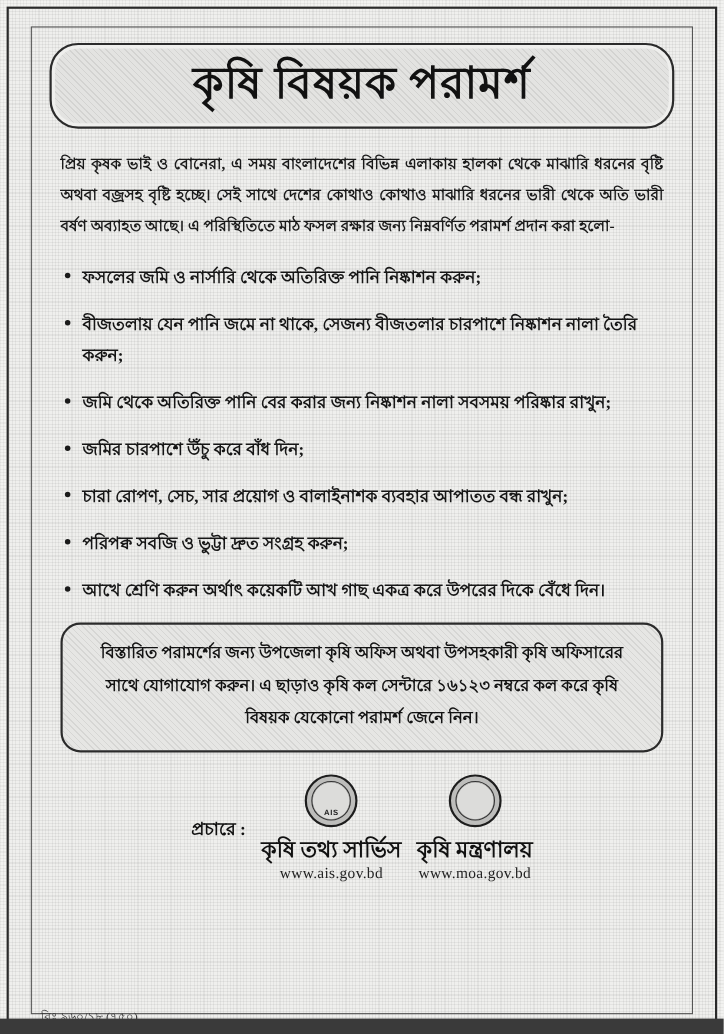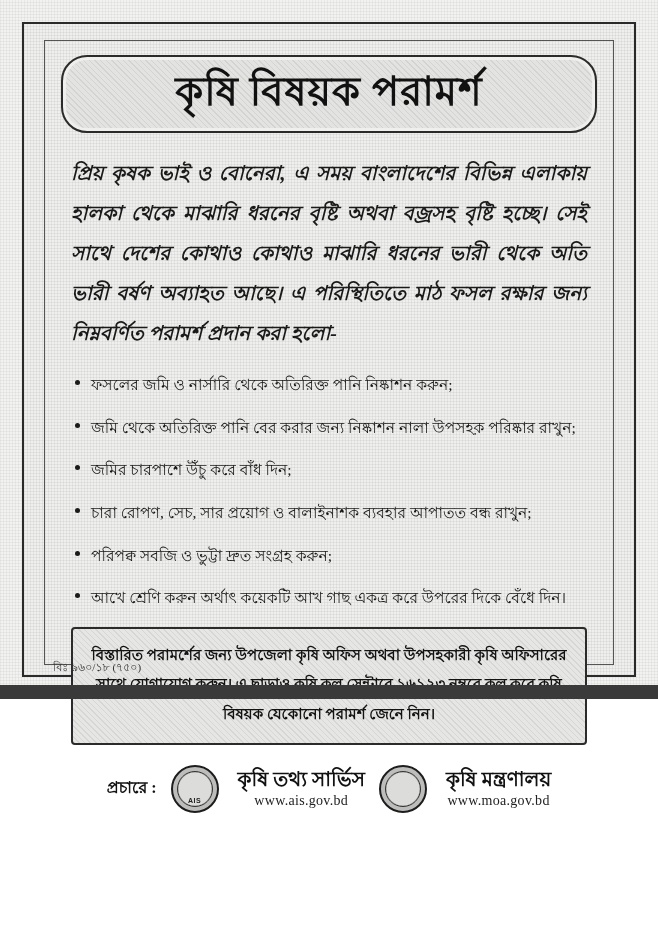--- a/index.html
+++ b/index.html
@@ -10,27 +10,27 @@
   body {
     width: 658px;
     height: 940px;
     font-family: "Liberation Sans", sans-serif;
     overflow: hidden;
   }
 
   .poster {
     position: relative;
     width: 658px;
-    height: 699px;
+    height: 940px;
     box-sizing: border-box;
     background:
       repeating-linear-gradient(0deg, rgba(0,0,0,0.045) 0px, rgba(0,0,0,0.045) 1px, rgba(255,255,255,0) 1px, rgba(255,255,255,0) 3px),
       repeating-linear-gradient(90deg, rgba(0,0,0,0.045) 0px, rgba(0,0,0,0.045) 1px, rgba(255,255,255,0) 1px, rgba(255,255,255,0) 3px),
       #f2f2f0;
-    padding: 22px;
+    padding: 6px;
   }
 
   .outer-frame {
     position: relative;
     width: 100%;
     height: 100%;
     box-sizing: border-box;
     border: 2px solid #2a2a2a;
     background:
       repeating-linear-gradient(0deg, rgba(0,0,0,0.05) 0px, rgba(0,0,0,0.05) 1px, rgba(255,255,255,0) 1px, rgba(255,255,255,0) 3px),
@@ -65,60 +65,59 @@
     font-weight: bold;
     letter-spacing: 1px;
     color: #111;
     line-height: 1.25;
   }
 
   
   .intro {
     margin: 20px 26px 0 26px;
     font-family: "Liberation Serif", serif;
-    font-size: 20px;
+    font-size: 14px;
     line-height: 2.0;
     color: #1a1a1a;
     text-align: justify;
     font-weight: bold;
-    font-style: italic;
   }
 
   
   .advice-list {
     margin: 18px 30px 0 30px;
     padding: 0;
     list-style: none;
   }
   .advice-item {
     position: relative;
     padding-left: 16px;
     margin-bottom: 14px;
     font-family: "Liberation Serif", serif;
     font-size: 15.5px;
     line-height: 1.85;
     color: #161616;
-    font-weight: normal;
+    font-weight: bold;
     text-align: left;
   }
   .advice-item .bullet {
     position: absolute;
     left: 0;
     top: 9px;
     width: 5px;
     height: 5px;
     border-radius: 50%;
     background: #1a1a1a;
   }
 
   
   .contact-box {
     margin: 14px 26px 0 26px;
     border: 2px solid #2b2b2b;
-    border-radius: 4px;
+    border-radius: 18px;
     background:
       repeating-linear-gradient(45deg, rgba(0,0,0,0.07) 0px, rgba(0,0,0,0.07) 1px, rgba(255,255,255,0) 1px, rgba(255,255,255,0) 4px),
       #e6e6e4;
     padding: 12px 18px 14px 18px;
     text-align: center;
     font-family: "Liberation Serif", serif;
     font-size: 15px;
     line-height: 1.95;
     color: #131313;
     font-weight: bold;
@@ -135,21 +134,22 @@
   .footer-label {
     font-family: "Liberation Serif", serif;
     font-size: 16px;
     font-weight: bold;
     color: #111;
     white-space: nowrap;
   }
   .footer-org {
     display: flex;
     align-items: center;
-    gap: 19px;
+    gap: 9px;
+    flex-direction: column;
   }
   .org-text {
     text-align: center;
     line-height: 1.2;
   }
   .org-name {
     font-family: "Liberation Serif", serif;
     font-size: 20px;
     font-weight: bold;
     color: #111;
@@ -224,21 +224,25 @@
 
       <p class="intro">প্রিয় কৃষক ভাই ও বোনেরা, এ সময় বাংলাদেশের বিভিন্ন এলাকায় হালকা থেকে মাঝারি ধরনের বৃষ্টি অথবা বজ্রসহ বৃষ্টি হচ্ছে। সেই সাথে দেশের কোথাও কোথাও মাঝারি ধরনের ভারী থেকে অতি ভারী বর্ষণ অব্যাহত আছে। এ পরিস্থিতিতে মাঠ ফসল রক্ষার জন্য নিম্নবর্ণিত পরামর্শ প্রদান করা হলো-</p>
 
       <ul class="advice-list">
         <li class="advice-item">
           <span class="bullet"></span>
           <span>ফসলের জমি ও নার্সারি থেকে অতিরিক্ত পানি নিষ্কাশন করুন;</span>
         </li>
         <li class="advice-item">
           <span class="bullet"></span>
-          <span>জমি থেকে অতিরিক্ত পানি বের করার জন্য নিষ্কাশন নালা উপসহক় পরিষ্কার রাখুন;</span>
+          <span>বীজতলায় যেন পানি জমে না থাকে, সেজন্য বীজতলার চারপাশে নিষ্কাশন নালা তৈরি করুন;</span>
+        </li>
+        <li class="advice-item">
+          <span class="bullet"></span>
+          <span>জমি থেকে অতিরিক্ত পানি বের করার জন্য নিষ্কাশন নালা সবসময় পরিষ্কার রাখুন;</span>
         </li>
         <li class="advice-item">
           <span class="bullet"></span>
           <span>জমির চারপাশে উঁচু করে বাঁধ দিন;</span>
         </li>
         <li class="advice-item">
           <span class="bullet"></span>
           <span>চারা রোপণ, সেচ, সার প্রয়োগ ও বালাইনাশক ব্যবহার আপাতত বন্ধ রাখুন;</span>
         </li>
         <li class="advice-item">

